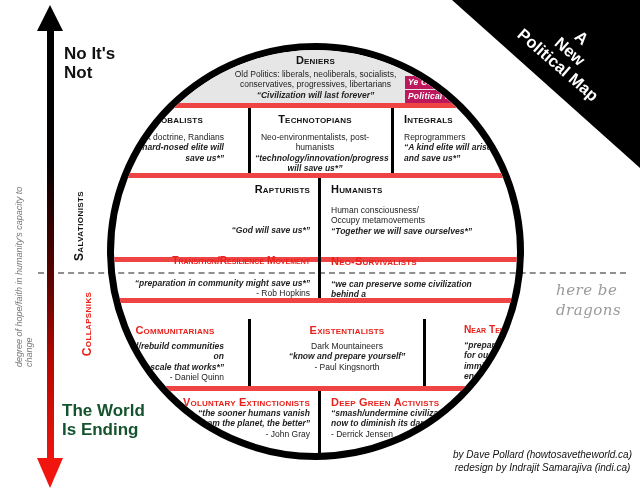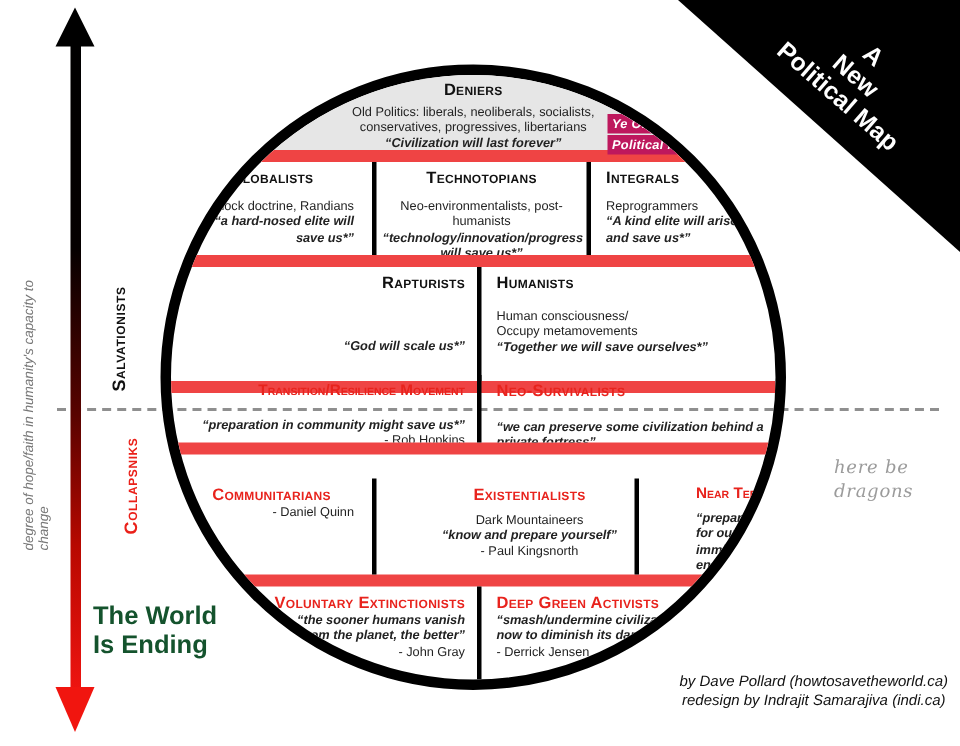--- a/index.html
+++ b/index.html
@@ -36,29 +36,29 @@
   #banner-triangle{position:absolute; right:0; top:0; width:0; height:0; z-index:4;
     border-top:168px solid #000; border-left:188px solid transparent;}
   #banner-text{position:absolute; left:495px; top:24px; width:150px; z-index:5;
     transform:rotate(41deg); color:#fff; font-weight:bold; font-size:16.5px;
     line-height:1.1; text-align:center;}
 
   
   #circle{position:absolute; left:107px; top:43px; width:403px; height:403px; z-index:2;
     border:7px solid #000; border-radius:50%; overflow:hidden;}
   .row{position:absolute; left:0; width:100%; display:flex; box-sizing:border-box;
-    border-bottom:8px solid #ef4444;}
+    border-bottom:5px solid #ef4444;}
   #row-deniers{top:0; height:58px; background:#e6e6e6; display:block; text-align:center;}
   #row-believers{top:58px; height:70px;}
   #row-salvation{top:128px; height:84px;}
   #row-transition{top:200px; height:53px;}
   #row-collapse1{top:269px; height:72px;gap:32px;}
   #row-collapse2{top:341px; height:62px; border-bottom:none;}
 
-  .cell{box-sizing:border-box; padding:5px 4px 2px 4px; overflow:hidden;}
+  .cell{box-sizing:border-box; padding:5px 16px 2px 4px; overflow:hidden;}
   .cell.bdr{border-right:3px solid #000;}
   .w1{width:137px; flex:0 0 137px;}
   .w2{width:143px; flex:0 0 143px;}
   .wA{width:207px; flex:0 0 207px;}
   .grow{flex:1 1 auto;}
   .al-r{text-align:right; padding-right:8px;}
   .al-l{text-align:left; padding-left:10px;}
   .al-c{text-align:center;}
 
   .hdr{font-weight:bold; font-variant:small-caps; font-size:11px; letter-spacing:.2px; color:#111;}
@@ -73,37 +73,39 @@
   .mt30{margin-top:30px;}
   .mt5{margin-top:5px;}
 
   
   #deniers-title{padding-top:4px;}
   #deniers-desc{margin-top:3px;}
   #chip{position:absolute; left:291px; top:26px; text-align:left;}
   .chip-line{display:table; background:#be185d; color:#fff; font-weight:bold; font-style:italic;
     font-size:8.5px; padding:1px 4px 2px 3px; margin-bottom:1px; letter-spacing:.2px;}
 
-  #here-dragons{position:absolute; left:556px; top:303px; z-index:3;
-    font-family:"DejaVu Serif", serif; font-style:italic; font-size:12px;
+  #here-dragons{position:absolute; left:556px; top:280px; z-index:3;
+    font-family:"DejaVu Serif", serif; font-style:italic; font-size:15px;
     color:#9b9b9b; line-height:1.35; letter-spacing:.5px;}
   #credits{position:absolute; right:8px; top:449px; z-index:3; text-align:center;
     font-style:italic; font-size:10px; line-height:1.25; color:#111;}
 </style>
 </head>
 <body>
 
 <div id="stage">
 
   <div id="dashed-line"></div>
 
   <div id="axis-arrow-line"></div>
   <div id="axis-arrow-top"></div>
   <div id="axis-arrow-bottom"></div>
 
+  <div id="label-no" class="big-label pre">No It's
+Not</div>
   <div id="label-ending" class="big-label pre">The World
 Is Ending</div>
   <div id="label-salvationists" class="rot-label">Salvationists</div>
   <div id="label-collapsniks" class="rot-label">Collapsniks</div>
   <div id="axis-caption">degree of hope/faith in humanity's capacity to change</div>
 
   <div id="banner-triangle"></div>
   <div id="banner-text" class="pre">A
 New
 Political Map</div>
@@ -138,21 +140,21 @@
         <div class="hdr">Integrals</div>
         <div class="body pre">Reprogrammers</div>
         <div class="body mt0 quote pre">“A kind elite will arise
 and save us*”</div>
       </div>
     </div>
 
     <div id="row-salvation" class="row">
       <div class="cell bdr wA al-r">
         <div class="hdr">Rapturists</div>
-        <div class="body mt30 quote pre">“God will scale us*”</div>
+        <div class="body mt30 quote pre">“God will save us*”</div>
       </div>
       <div class="cell grow al-l">
         <div class="hdr">Humanists</div>
         <div class="body mt10 pre">Human consciousness/
 Occupy metamovements</div>
         <div class="body mt0 quote pre">“Together we will save ourselves*”</div>
       </div>
     </div>
 
     <div id="row-transition" class="row">
@@ -164,20 +166,22 @@
       <div class="cell grow al-l">
         <div class="hdr red">Neo-Survivalists</div>
         <div class="body mt12 quote pre">“we can preserve some civilization behind a
 private fortress”</div>
       </div>
     </div>
 
     <div id="row-collapse1" class="row">
       <div class="cell bdr w1">
         <div class="hdr red al-c">Communitarians</div>
+        <div class="body mt5 quote al-r pre">“find/rebuild communities on
+a scale that works*”</div>
         <div class="body mt0 attr al-r">- Daniel Quinn</div>
       </div>
       <div class="cell bdr w2 al-c">
         <div class="hdr red">Existentialists</div>
         <div class="body mt5 pre">Dark Mountaineers</div>
         <div class="body mt0 quote pre">“know and prepare yourself”</div>
         <div class="body mt0 attr">- Paul Kingsnorth</div>
       </div>
       <div class="cell grow al-l" style="padding-left:6px;">
         <div class="hdr red tight">Near Term Extinctionists</div>

